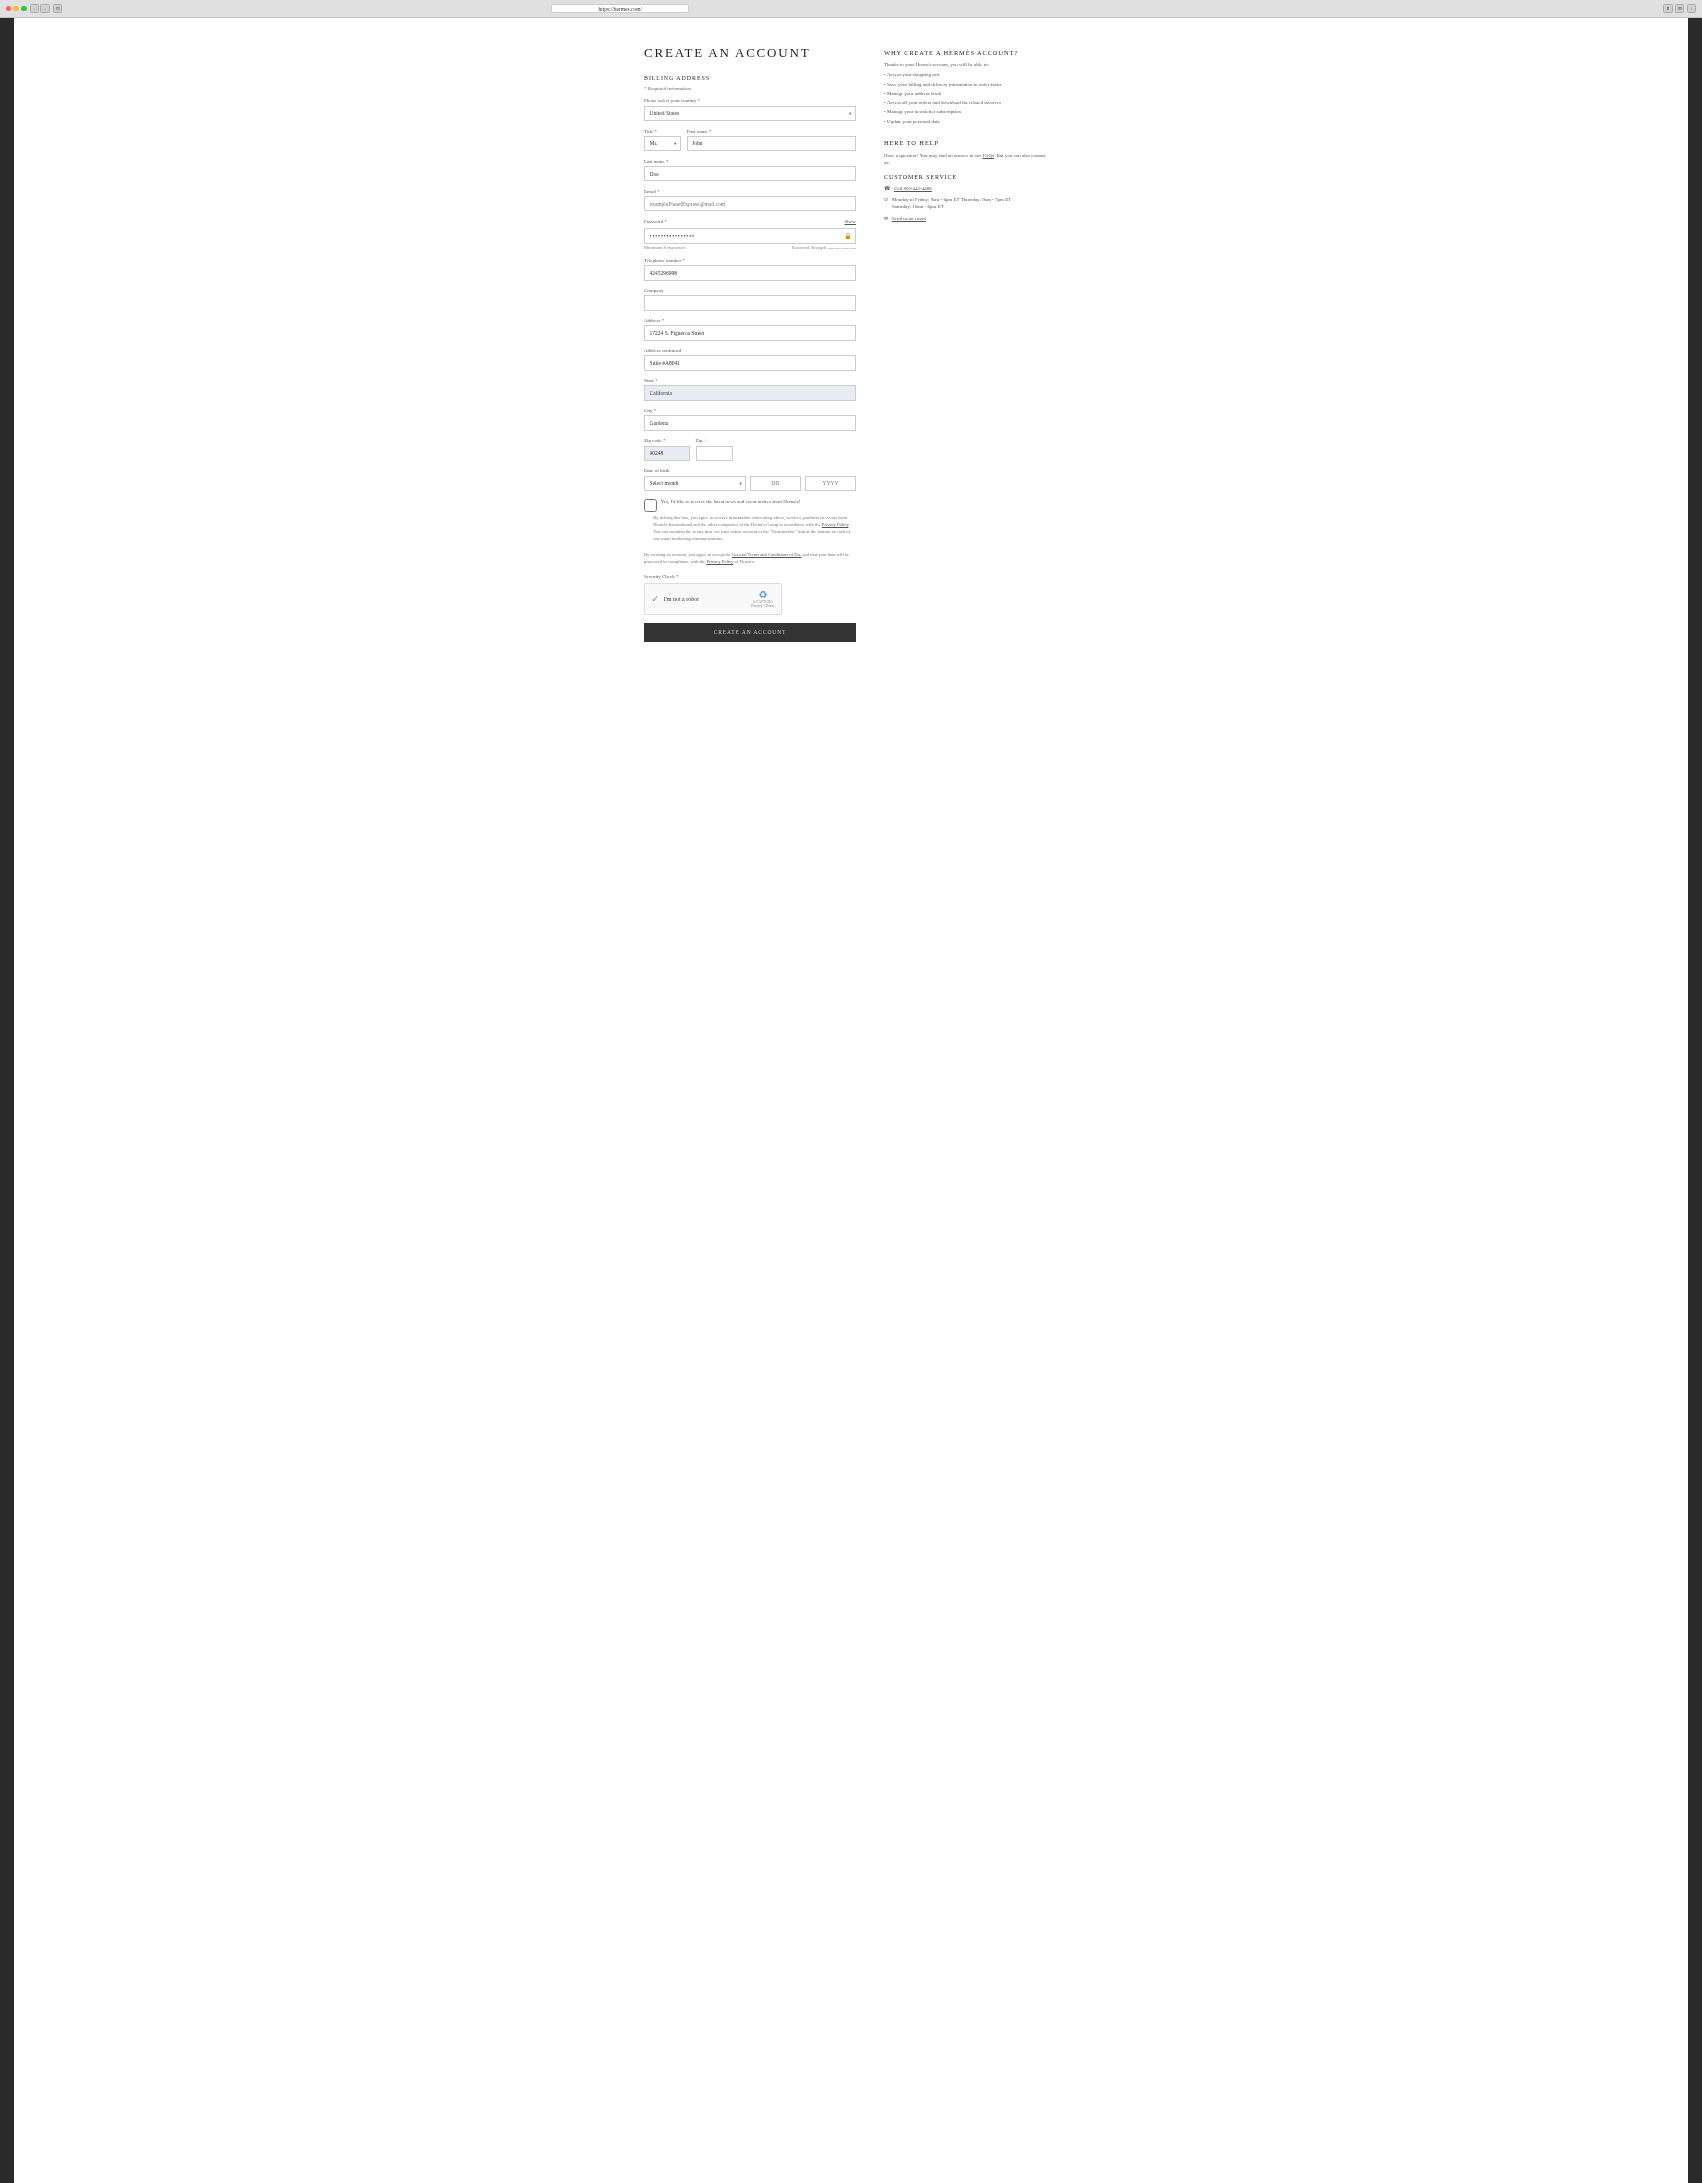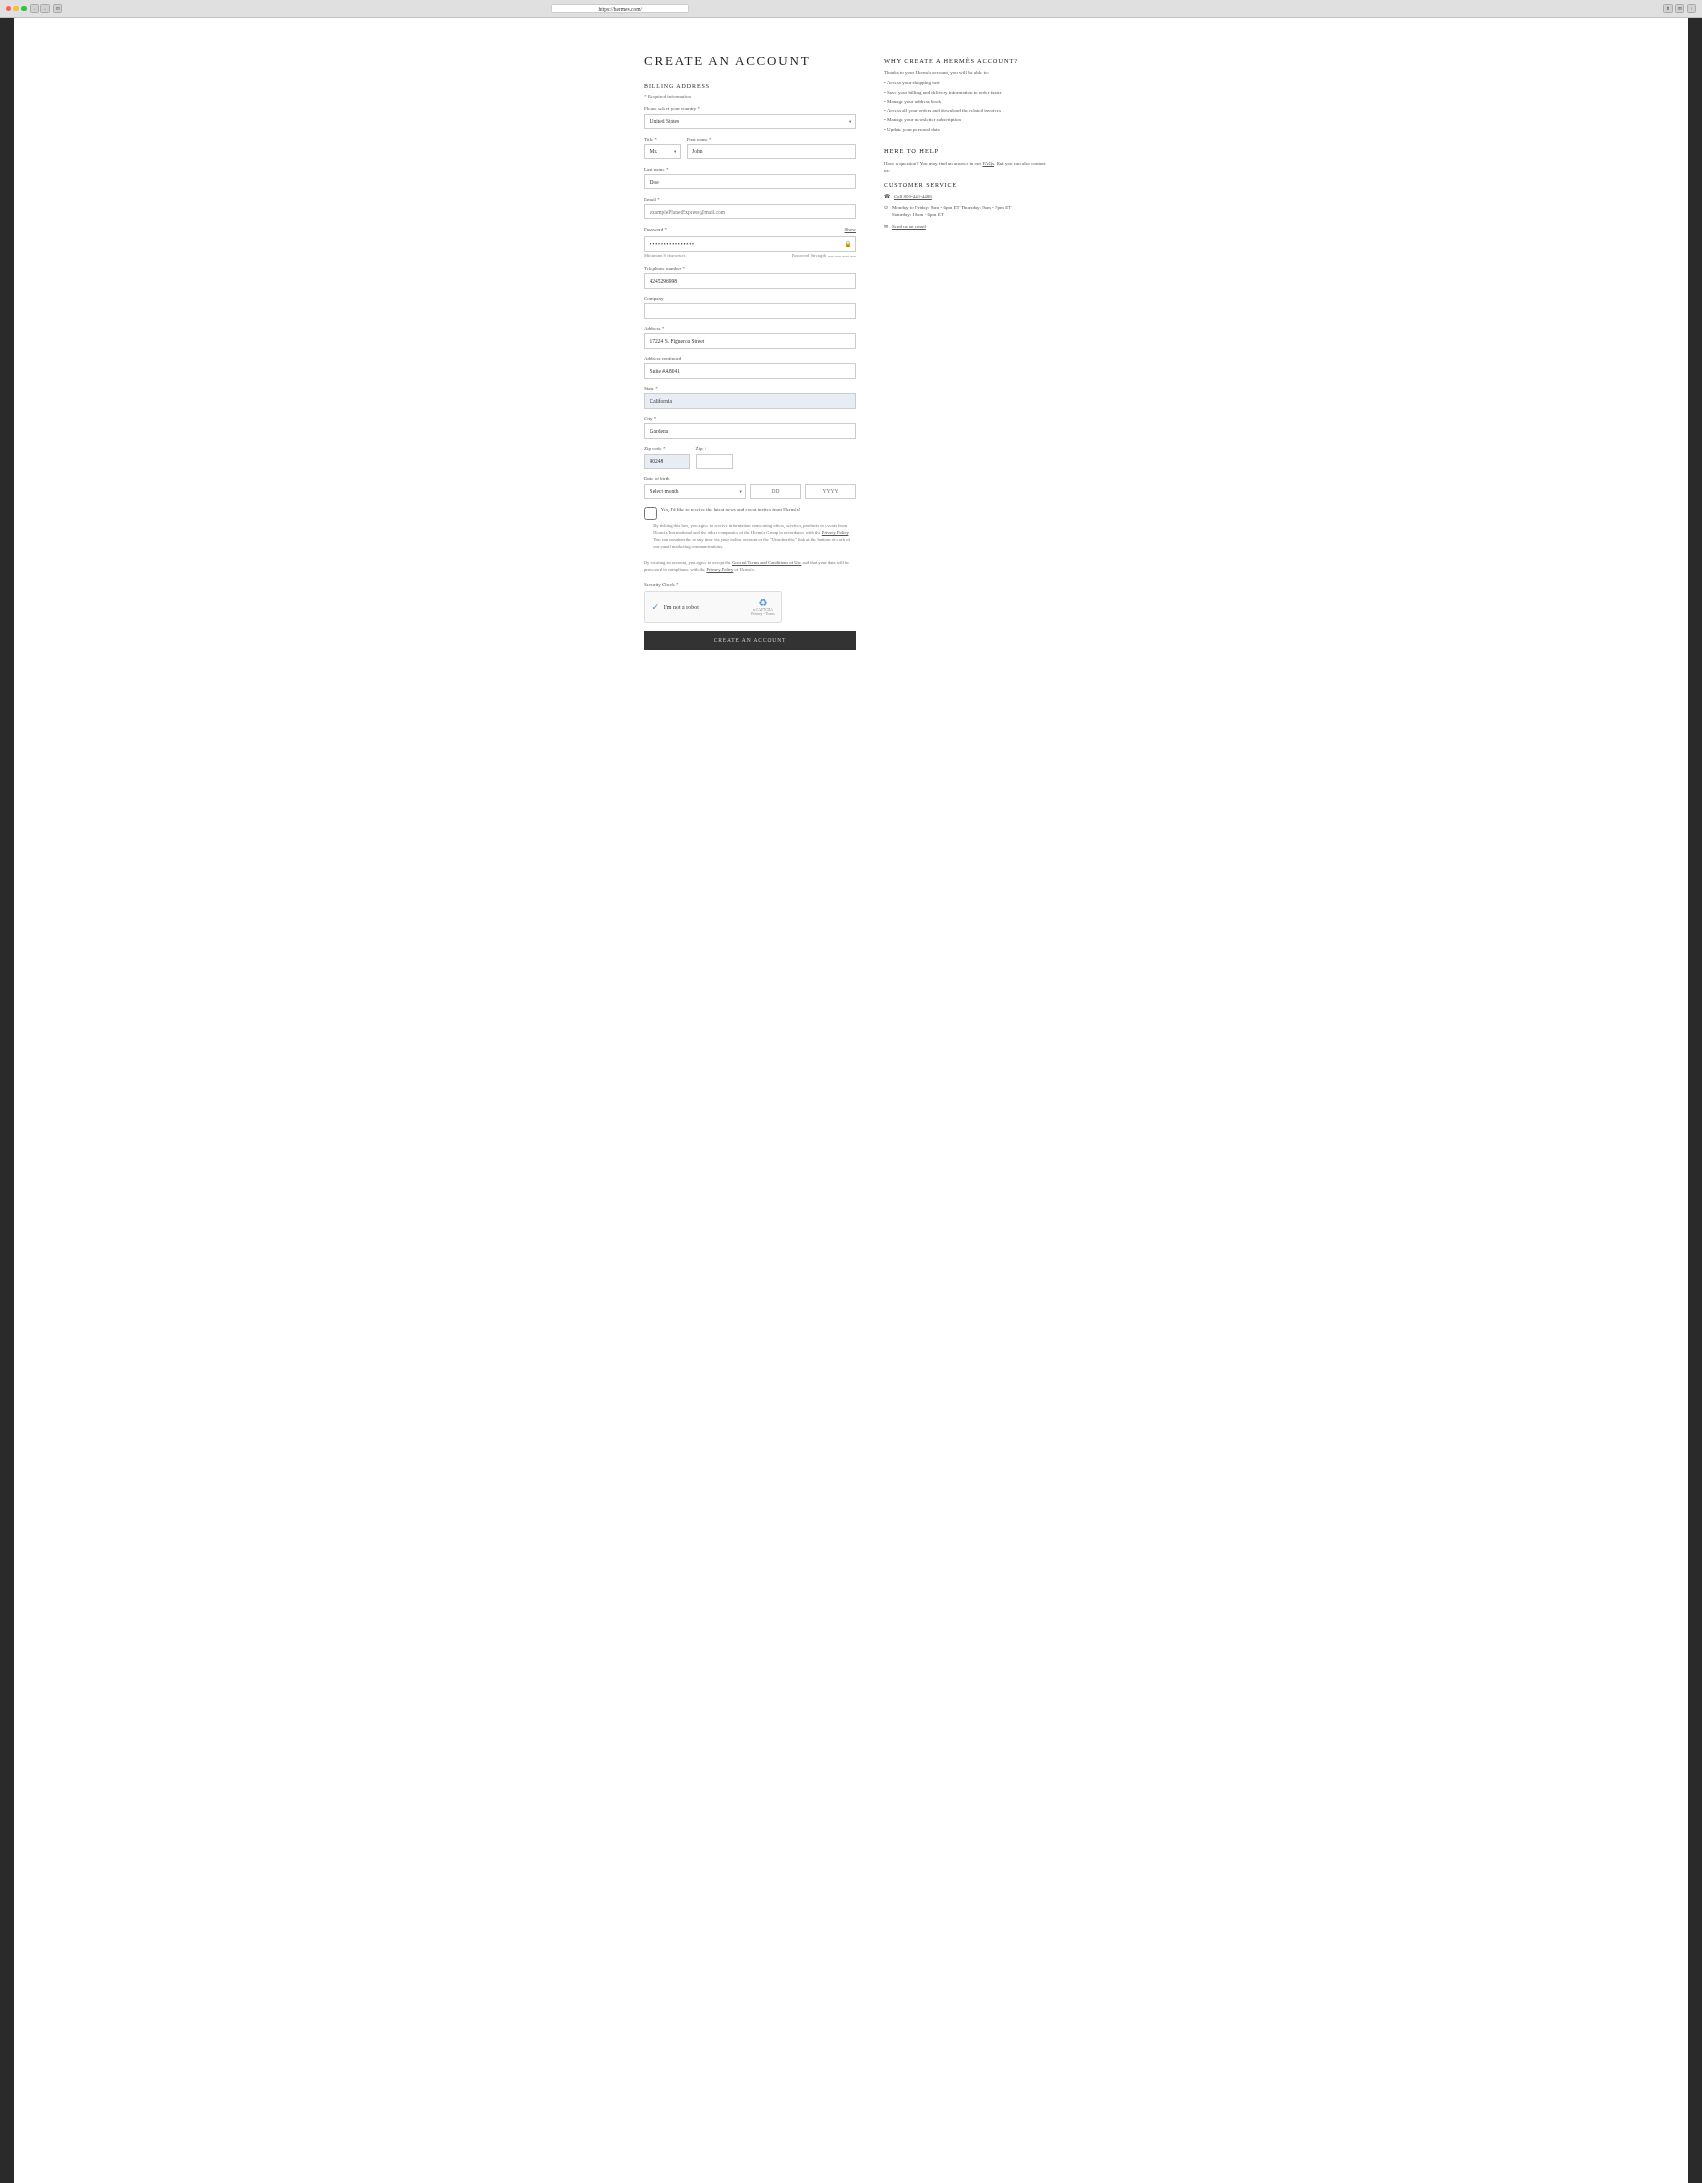--- a/index.html
+++ b/index.html
@@ -72,21 +72,21 @@
     .page-wrapper {
       background: white;
       margin: 0 14px;
       min-height: calc(100vh - 18.4px);
       padding: 18.4px 23px 28px 23px;
     }
     .main-layout {
       display: flex;
       gap: 28px;
       max-width: 414px;
-      margin: 16px auto;
+      margin: 8px auto;
     }
     .left-column {
       flex: 1;
       max-width: 212px;
     }
     .right-column {
       flex: 1;
       max-width: 166px;
       padding-top: 4.6px;
     }

